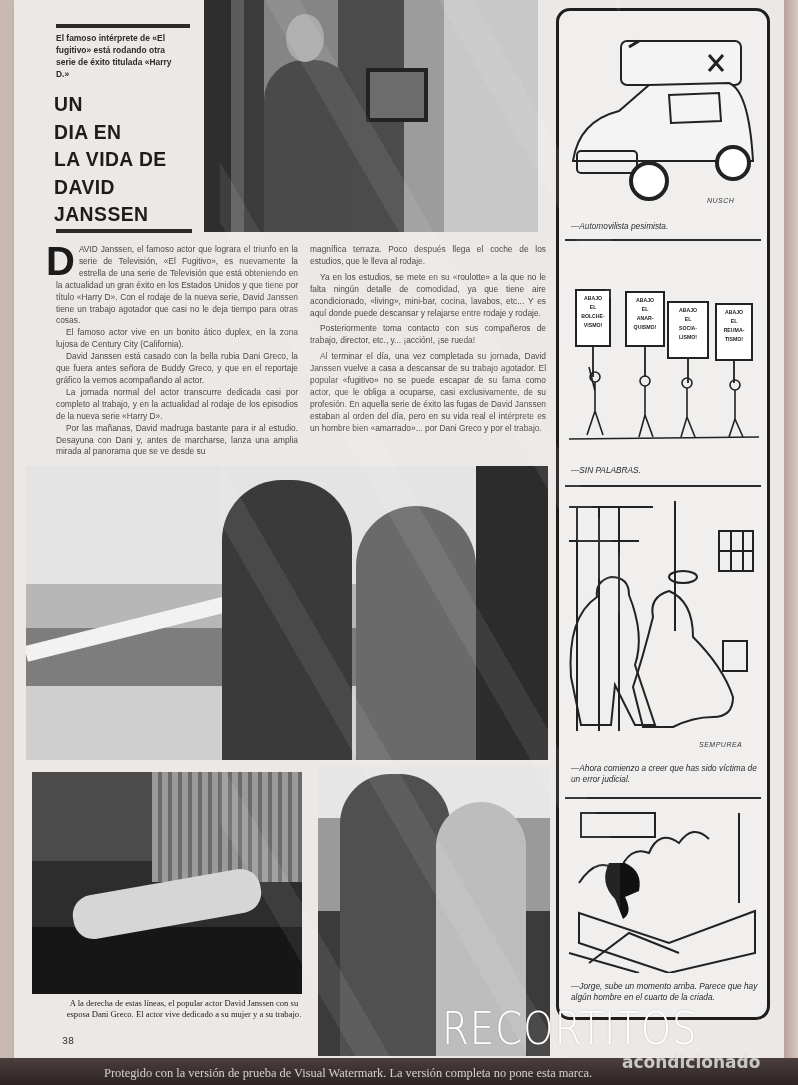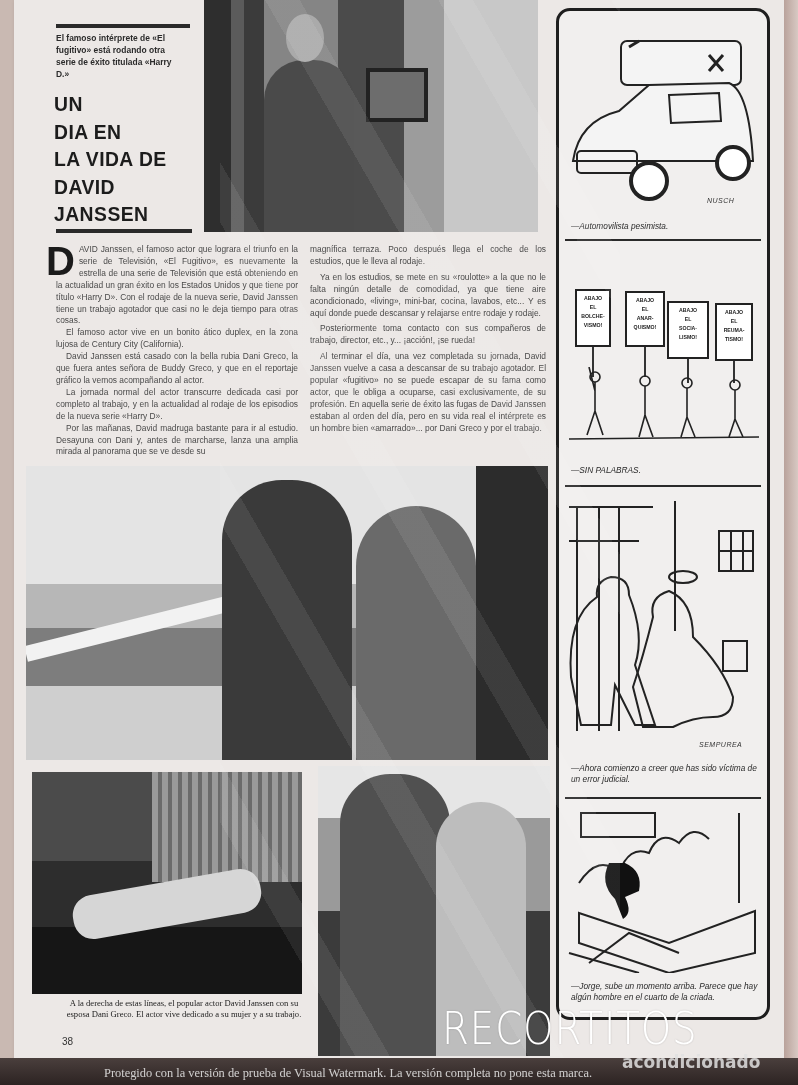--- a/index.html
+++ b/index.html
@@ -112,21 +112,21 @@
     color: #1b1b1b; margin: 0 4px 0 -10px; font-family: "Liberation Sans", sans-serif;
   }
 
   .caption {
     position: absolute; left: 58px; top: 998px; width: 252px;
     font-family: "Liberation Serif", serif; font-size: 8.6px; line-height: 10.8px;
     color: #222; text-align: center;
   }
   .page-number {
     position: absolute; left: 62px; top: 1036px;
-    font-family: Liberation Sans, sans-serif; font-size: 10px; color: #333;
+    font-family: Liberation Mono, monospace; font-size: 10px; color: #333;
   }
 
   .cartoon-col {
     position: absolute; left: 556px; top: 8px; width: 214px; height: 1012px;
     border: 3px solid #1e1e1e; border-radius: 14px;
     background: #f1efee;
   }
   .cartoon { position: absolute; left: 0; width: 208px; overflow: hidden; }
   .cartoon-caption {
     position: absolute; left: 12px; width: 188px;

